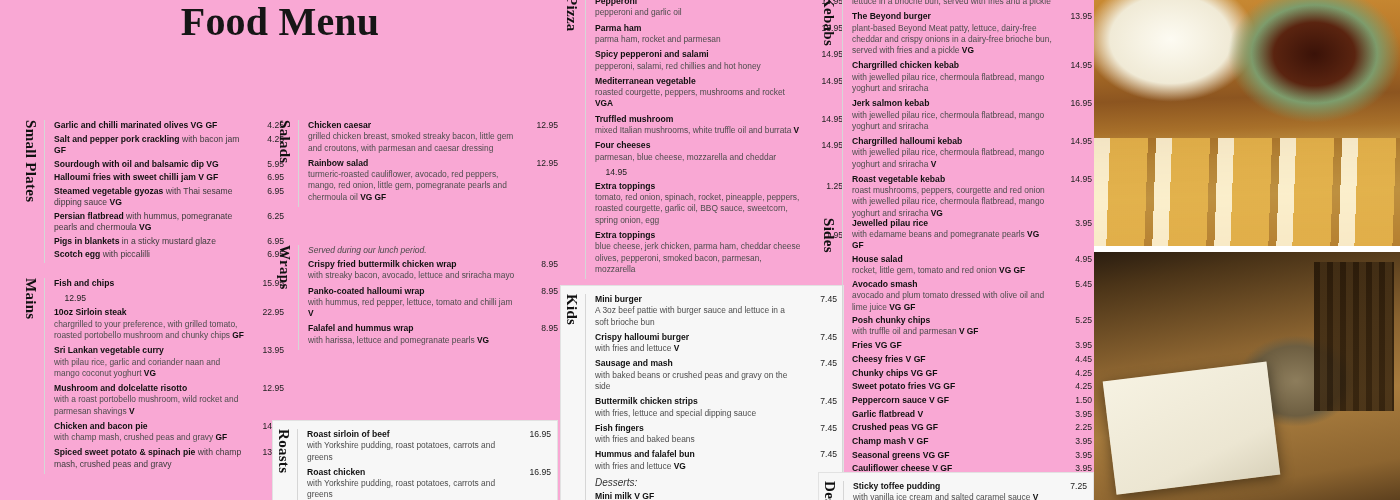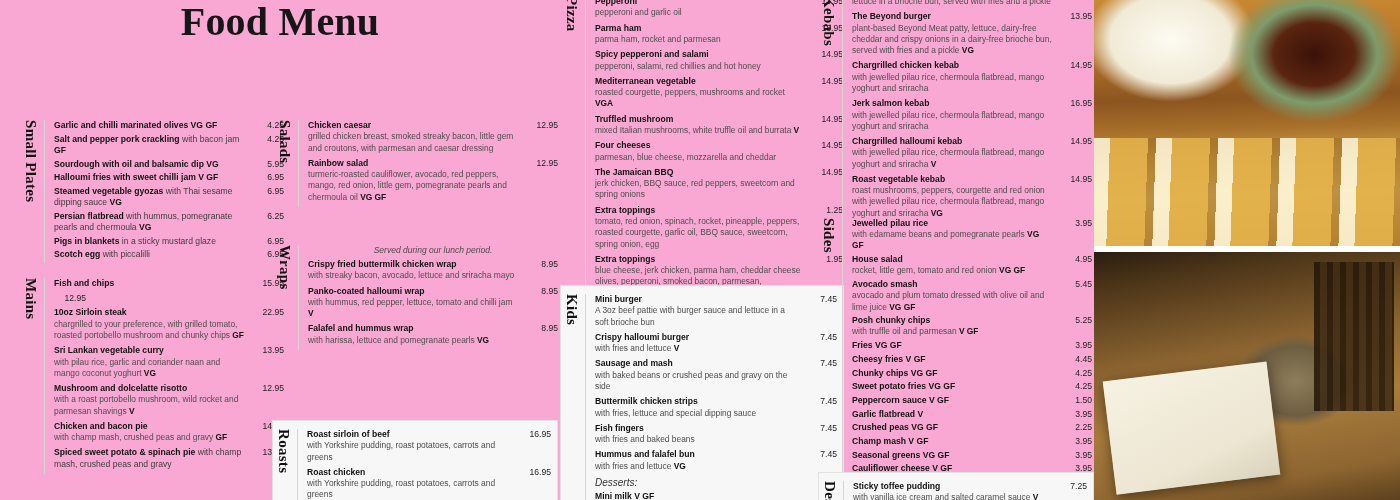--- a/index.html
+++ b/index.html
@@ -72,21 +72,21 @@
     flex:0 0 auto; width:22px; position:relative;
   }
   .sec-label span{
     position:absolute; top:0; left:0;
     writing-mode:vertical-rl; text-orientation:mixed;
     font-family:"Liberation Serif", serif; font-weight:700;
     font-size:15px; letter-spacing:.3px; color:#111; white-space:nowrap;
   }
   .sec-body{ flex:1 1 auto; border-left:1px solid #d6d6d6; padding-left:9px; }
 
-  .note{ font-style:italic; font-size:8.5px; color:#4a4a4a; margin-bottom:4px;text-align:center; }
+  .note{ font-style:italic; font-size:8.5px; color:#4a4a4a; margin-bottom:4px; }
   .sub{ font-style:italic; font-size:10px; color:#333; margin:5px 0 3px; }
 
   .item{ display:flex; align-items:flex-start; margin-bottom:4px; }
   .item-txt{ flex:1 1 auto; padding-right:8px; }
   .nm{ font-size:8.6px; font-weight:700; color:#111; line-height:1.32; }
   .nm .reg{ font-weight:400; color:#3c3c3c; }
   .nm .tag{ font-weight:700; color:#111; }
   .ds{ font-size:8.4px; color:#4d4d4d; line-height:1.34; }
   .ds .tag{ font-weight:700; color:#111; }
   .pr{ flex:0 0 auto; width:32px; text-align:right; font-size:8.6px; font-weight:400; color:#222; }
@@ -334,24 +334,20 @@
               <div class="pr">14.95</div>
             </div>
             <div class="item">
               <div class="item-txt">
                 <div class="nm">Four cheeses</div>
                 <div class="ds">parmesan, blue cheese, mozzarella and cheddar</div>
               </div>
               <div class="pr">14.95</div>
             </div>
             <div class="item">
-              <div class="item-txt">
-                <div class="nm">The Jamaican BBQ</div>
-                <div class="ds">jerk chicken, BBQ sauce, red peppers, sweetcorn and spring onions</div>
-              </div>
               <div class="pr">14.95</div>
             </div>
             <div class="item">
               <div class="item-txt">
                 <div class="nm">Extra toppings</div>
                 <div class="ds">tomato, red onion, spinach, rocket, pineapple, peppers, roasted courgette, garlic oil, BBQ sauce, sweetcorn, spring onion, egg</div>
               </div>
               <div class="pr">1.25</div>
             </div>
             <div class="item">

